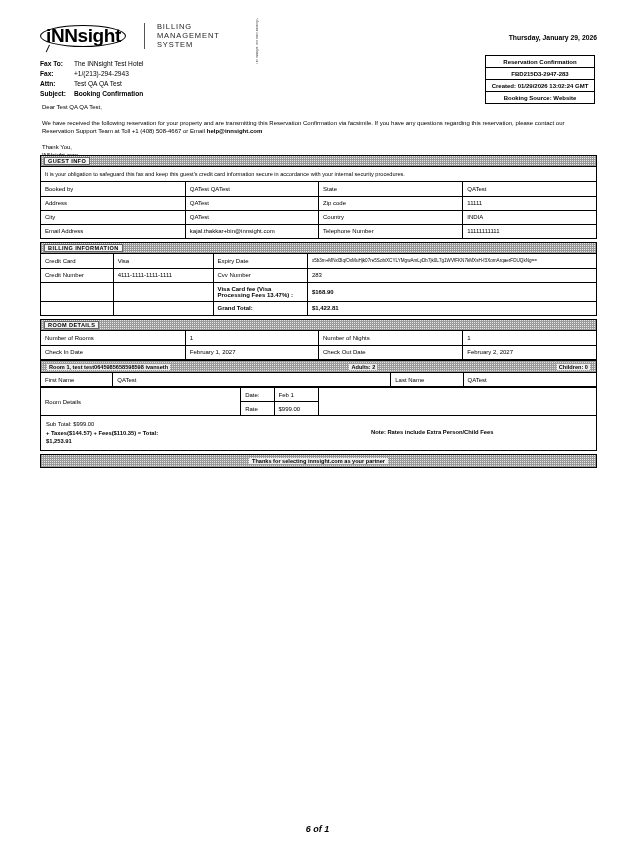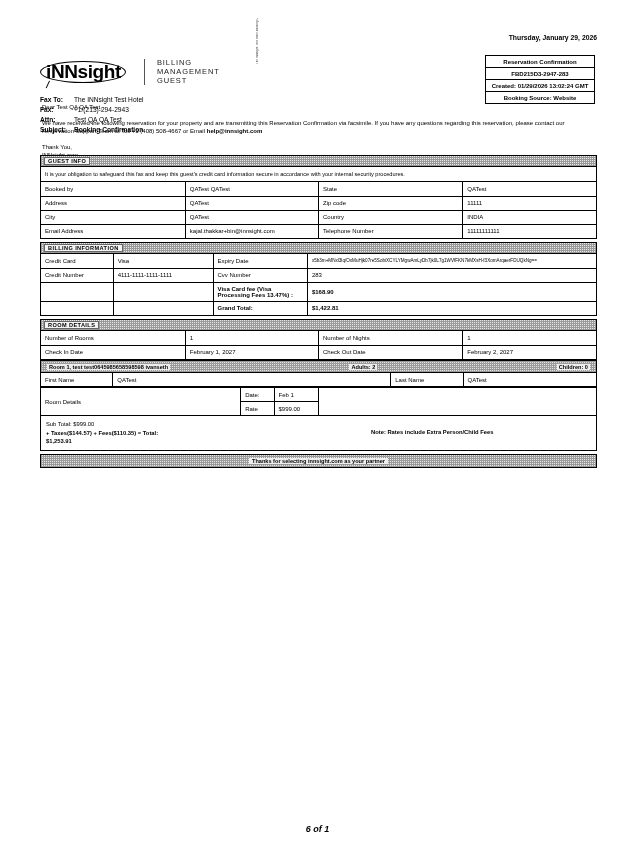--- a/index.html
+++ b/index.html
@@ -9,21 +9,21 @@
     background:#ffffff;
     font-family:"Liberation Sans", sans-serif;
     color:#000;
     position:relative;
     overflow:hidden;
   }
   .page { position:absolute; left:0; top:0; width:635px; height:857px; }
 
   
   .hdr { position:absolute; left:40px; top:22px; width:560px; }
-  .logo-row { display:flex; align-items:center; gap:8px;margin-top:36px; }
+  .logo-row { display:flex; align-items:center; gap:8px; }
   .logo-mark {
     font-size:19px; font-weight:bold; letter-spacing:-0.4px;
     font-family:"Liberation Sans", sans-serif;
   }
   .logo-ellipse {
     position:relative; display:inline-block;
     padding:1px 5px 1px 6px;
   }
   .logo-ellipse::before{
     content:""; position:absolute; left:0; top:1px; right:0; bottom:1px;
@@ -131,21 +131,21 @@
       <div class="logo-mark">
         <span class="logo-ellipse">
           <span>iNN</span><span>sight</span>
           <span class="logo-tail"></span>
         </span>
       </div>
       <div class="logo-div"></div>
       <div class="logo-sub">
         <div>BILLING</div>
         <div>MANAGEMENT</div>
-        <div>GUEST</div>
+        <div>SYSTEM</div>
       </div>
     </div>
 
     <div class="faxhead">
       <div class="row">
           <span class="lbl">Fax To:</span>
           <span class="val">The INNsight Test Hotel</span>
         </div>
       <div class="row">
           <span class="lbl">Fax:</span>

